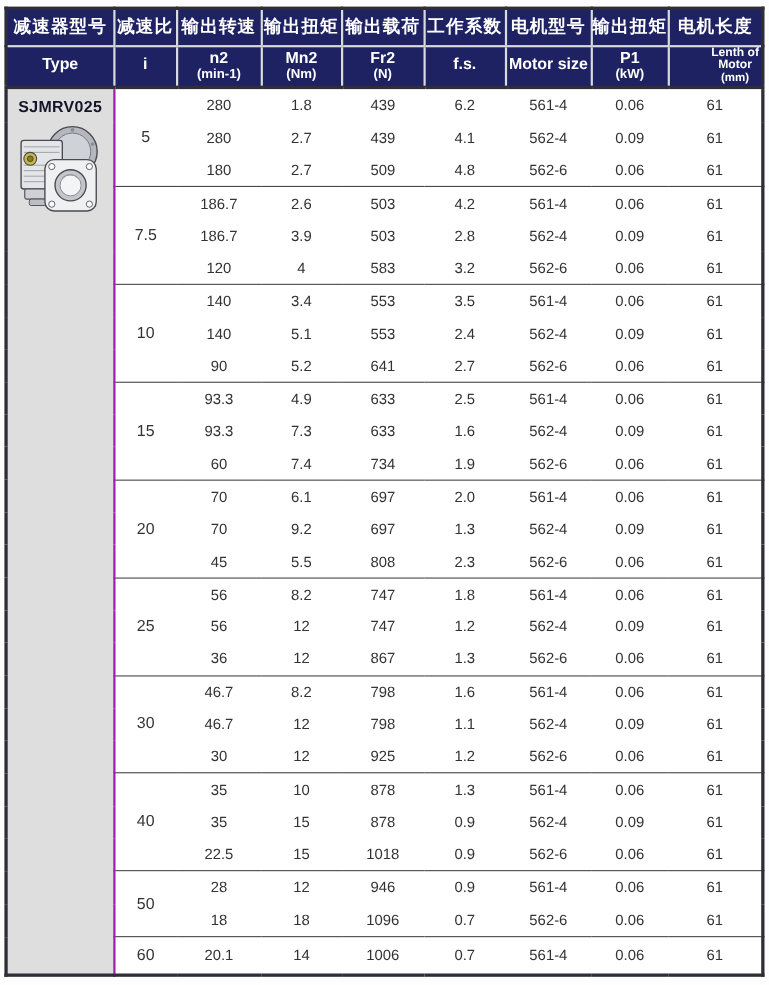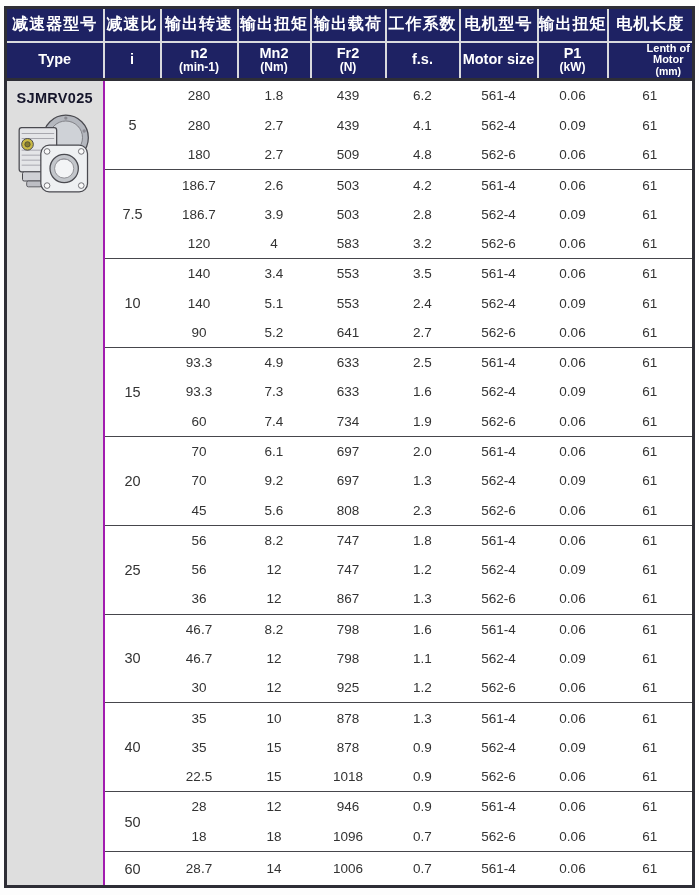--- a/index.html
+++ b/index.html
@@ -298,21 +298,21 @@
           <td>70</td>
           <td>9.2</td>
           <td>697</td>
           <td>1.3</td>
           <td>562-4</td>
           <td>0.09</td>
           <td>61</td>
         </tr>
         <tr>
           <td>45</td>
-          <td>5.6</td>
+          <td>5.5</td>
           <td>808</td>
           <td>2.3</td>
           <td>562-6</td>
           <td>0.06</td>
           <td>61</td>
         </tr>
         <tr class="group-start">
           <td rowspan="3" class="i-cell">25</td>
           <td>56</td>
           <td>8.2</td>
@@ -410,21 +410,21 @@
           <td>18</td>
           <td>18</td>
           <td>1096</td>
           <td>0.7</td>
           <td>562-6</td>
           <td>0.06</td>
           <td>61</td>
         </tr>
         <tr class="group-start">
           <td rowspan="1" class="i-cell">60</td>
-          <td>28.7</td>
+          <td>20.1</td>
           <td>14</td>
           <td>1006</td>
           <td>0.7</td>
           <td>561-4</td>
           <td>0.06</td>
           <td>61</td>
         </tr>
       </tbody>
   </table>
 </div>

